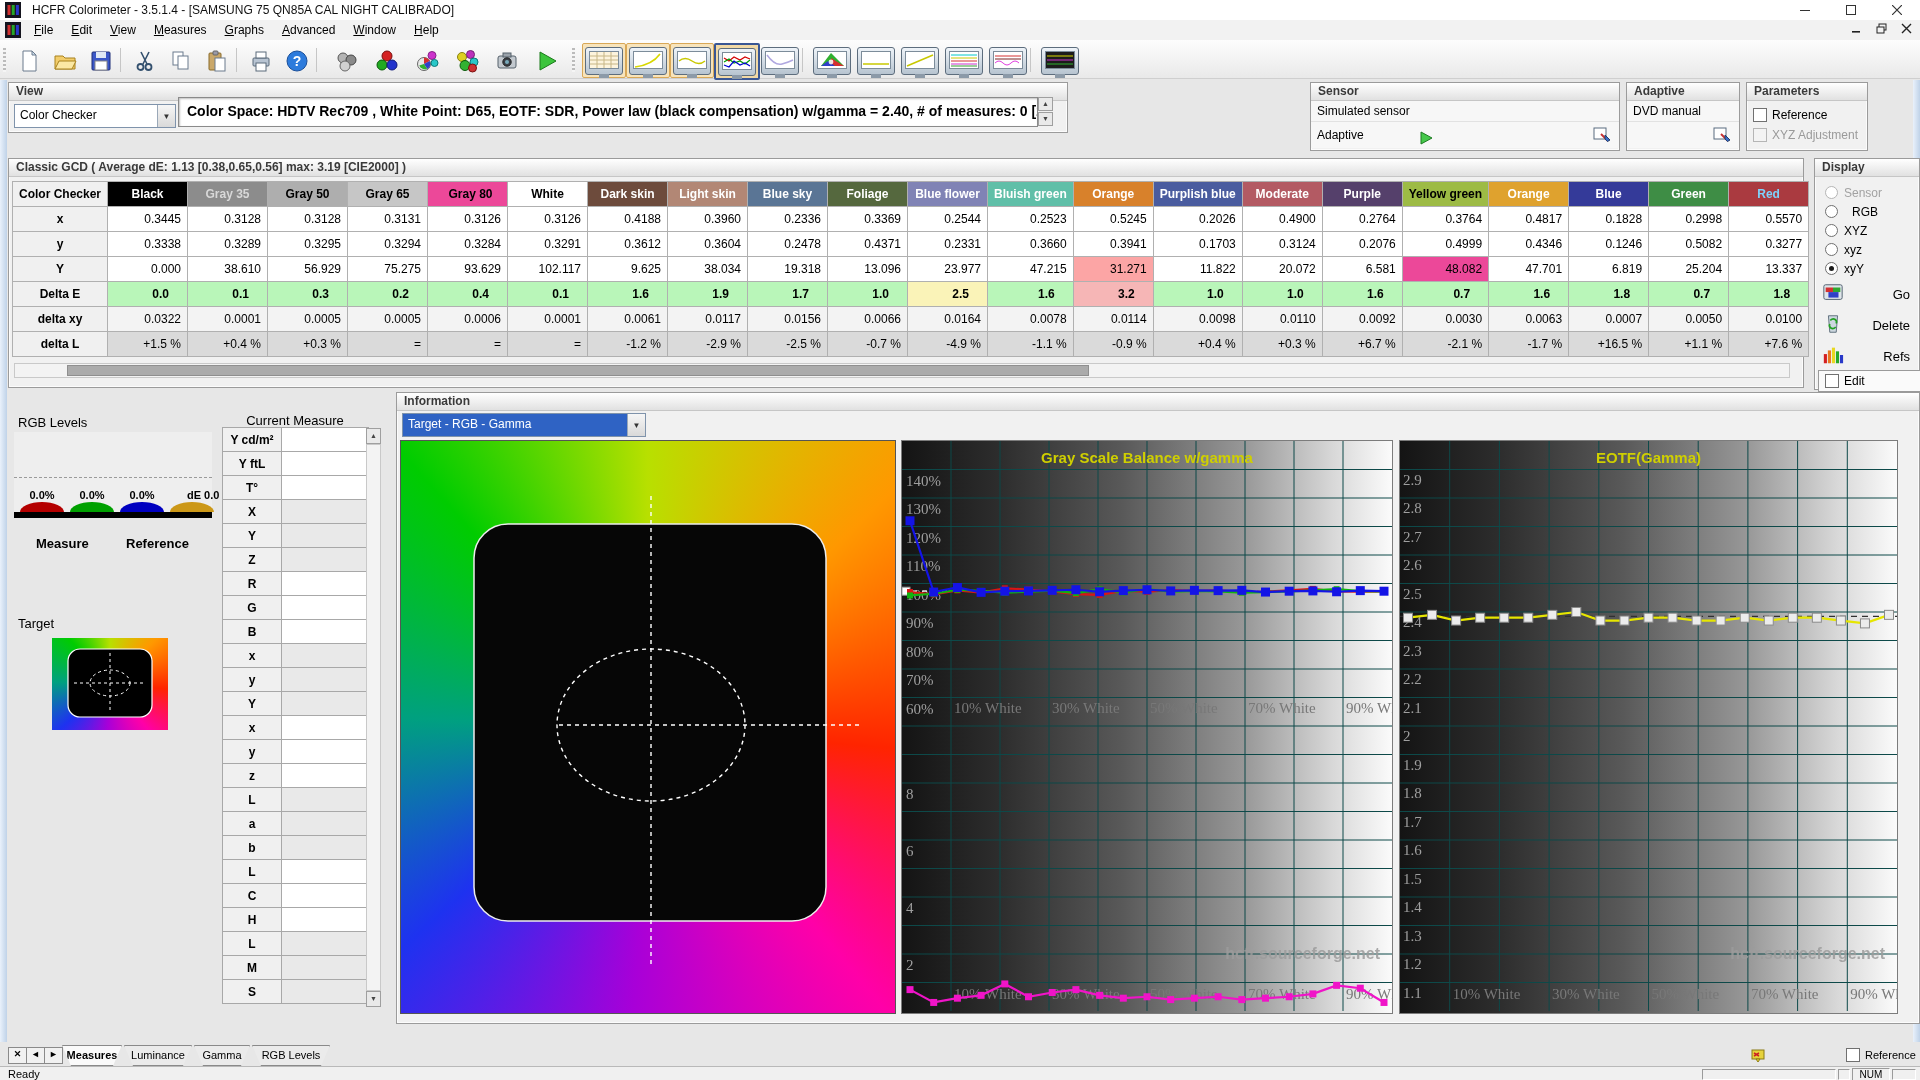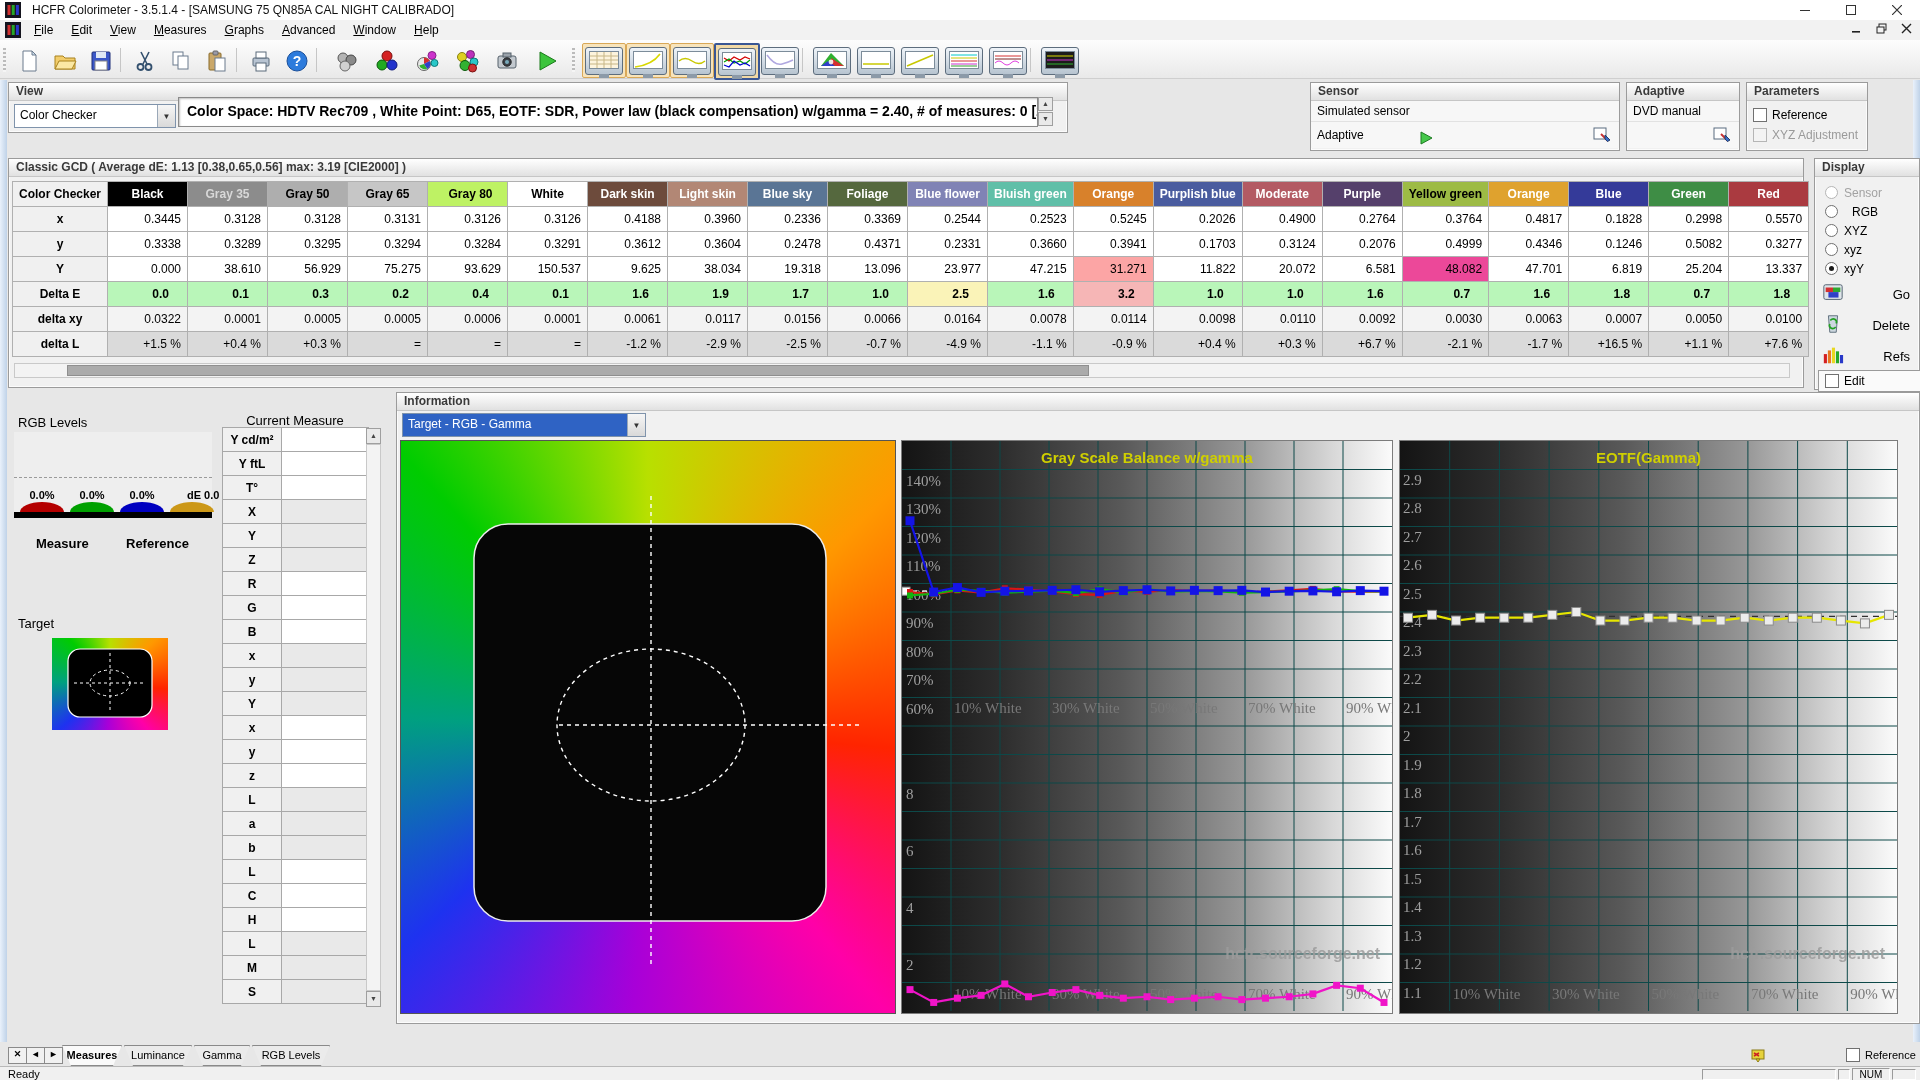--- a/index.html
+++ b/index.html
@@ -443,37 +443,37 @@
           <col style="width:80px;">
           <col style="width:80px;">
         </colgroup>
         <tbody>
           <tr>
             <td class="hdr" style="background:#f0f0f0;">Color Checker</td>
             <td class="hdr" style="background:#000000;color:#ffffff;">Black</td>
             <td class="hdr" style="background:#8c8c8c;color:#d8d8d8;">Gray 35</td>
             <td class="hdr" style="background:#aeaeae;color:#000000;">Gray 50</td>
             <td class="hdr" style="background:#c6c6c6;color:#000000;">Gray 65</td>
-            <td class="hdr" style="background:#bef264;color:#000000;padding-left:12px;">Gray 80</td>
+            <td class="hdr" style="background:#ec4899;color:#000000;padding-left:12px;">Gray 80</td>
             <td class="hdr" style="background:#ffffff;color:#000000;">White</td>
             <td class="hdr" style="background:#6d4b3c;color:#ffffff;">Dark skin</td>
             <td class="hdr" style="background:#b28775;color:#ffffff;">Light skin</td>
             <td class="hdr" style="background:#5a7595;color:#ffffff;">Blue sky</td>
             <td class="hdr" style="background:#55683e;color:#ffffff;">Foliage</td>
             <td class="hdr" style="background:#8083b5;color:#ffffff;">Blue flower</td>
             <td class="hdr" style="background:#60bfa8;color:#ffffff;">Bluish green</td>
             <td class="hdr" style="background:#d8812b;color:#ffffff;">Orange</td>
             <td class="hdr" style="background:#4a5c9f;color:#ffffff;">Purplish blue</td>
             <td class="hdr" style="background:#b35a63;color:#ffffff;">Moderate</td>
             <td class="hdr" style="background:#55406b;color:#ffffff;">Purple</td>
             <td class="hdr" style="background:#9dbb45;color:#000000;">Yellow green</td>
             <td class="hdr" style="background:#dfa22e;color:#ffffff;">Orange</td>
             <td class="hdr" style="background:#343a99;color:#ffffff;">Blue</td>
             <td class="hdr" style="background:#3e8d45;color:#ffffff;">Green</td>
-            <td class="hdr" style="background:#aa3a40;color:#ffffff;margin-left:48px;">Red</td>
+            <td class="hdr" style="background:#aa3a40;color:#7dd3fc;margin-left:48px;">Red</td>
           </tr>
           <tr>
             <td class="rl">x</td>
             <td class="num" style="background:#ffffff;">0.3445</td>
             <td class="num" style="background:#ffffff;">0.3128</td>
             <td class="num" style="background:#ffffff;">0.3128</td>
             <td class="num" style="background:#ffffff;">0.3131</td>
             <td class="num" style="background:#ffffff;">0.3126</td>
             <td class="num" style="background:#ffffff;">0.3126</td>
             <td class="num" style="background:#ffffff;">0.4188</td>
@@ -516,21 +516,21 @@
             <td class="num" style="background:#ffffff;">0.5082</td>
             <td class="num" style="background:#ffffff;">0.3277</td>
           </tr>
           <tr>
             <td class="rl">Y</td>
             <td class="num" style="background:#ffffff;">0.000</td>
             <td class="num" style="background:#ffffff;">38.610</td>
             <td class="num" style="background:#ffffff;">56.929</td>
             <td class="num" style="background:#ffffff;">75.275</td>
             <td class="num" style="background:#ffffff;">93.629</td>
-            <td class="num" style="background:#ffffff;">150.537</td>
+            <td class="num" style="background:#ffffff;">102.117</td>
             <td class="num" style="background:#ffffff;">9.625</td>
             <td class="num" style="background:#ffffff;">38.034</td>
             <td class="num" style="background:#ffffff;">19.318</td>
             <td class="num" style="background:#ffffff;">13.096</td>
             <td class="num" style="background:#ffffff;">23.977</td>
             <td class="num" style="background:#ffffff;">47.215</td>
             <td class="num" style="background:#fca5a5;margin-top:24px;">31.271</td>
             <td class="num" style="background:#ffffff;">11.822</td>
             <td class="num" style="background:#ffffff;">20.072</td>
             <td class="num" style="background:#ffffff;">6.581</td>

